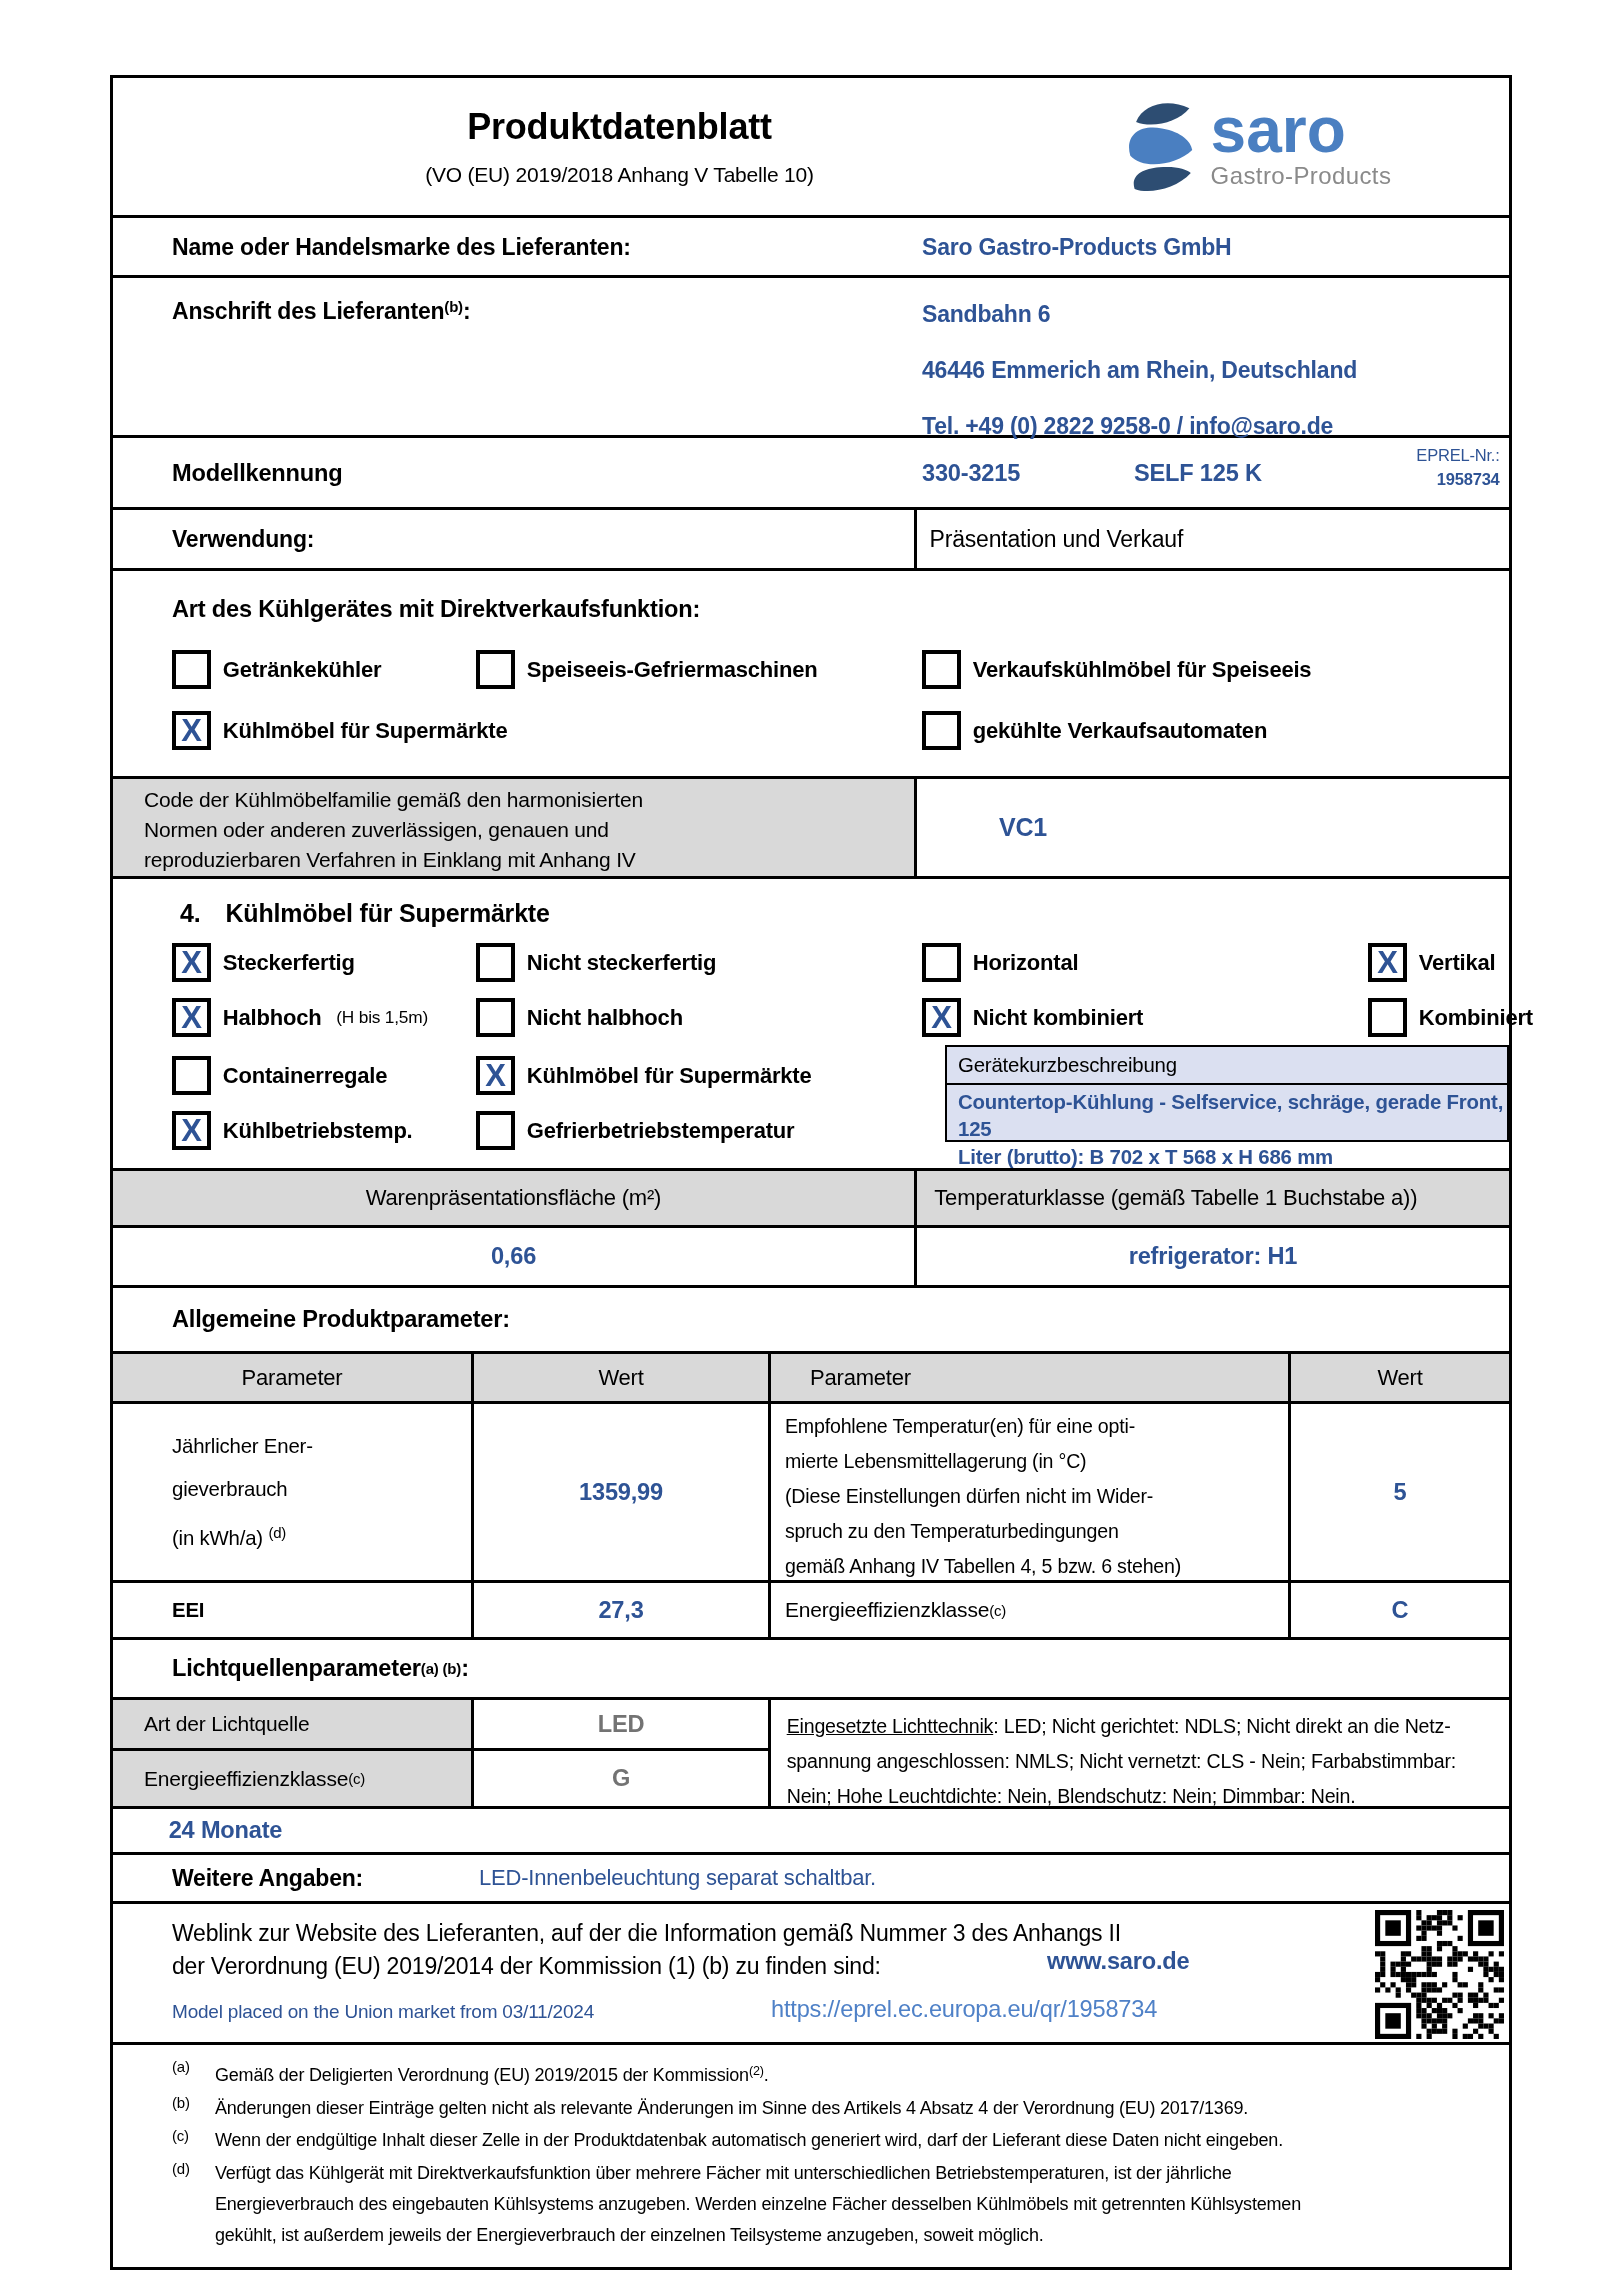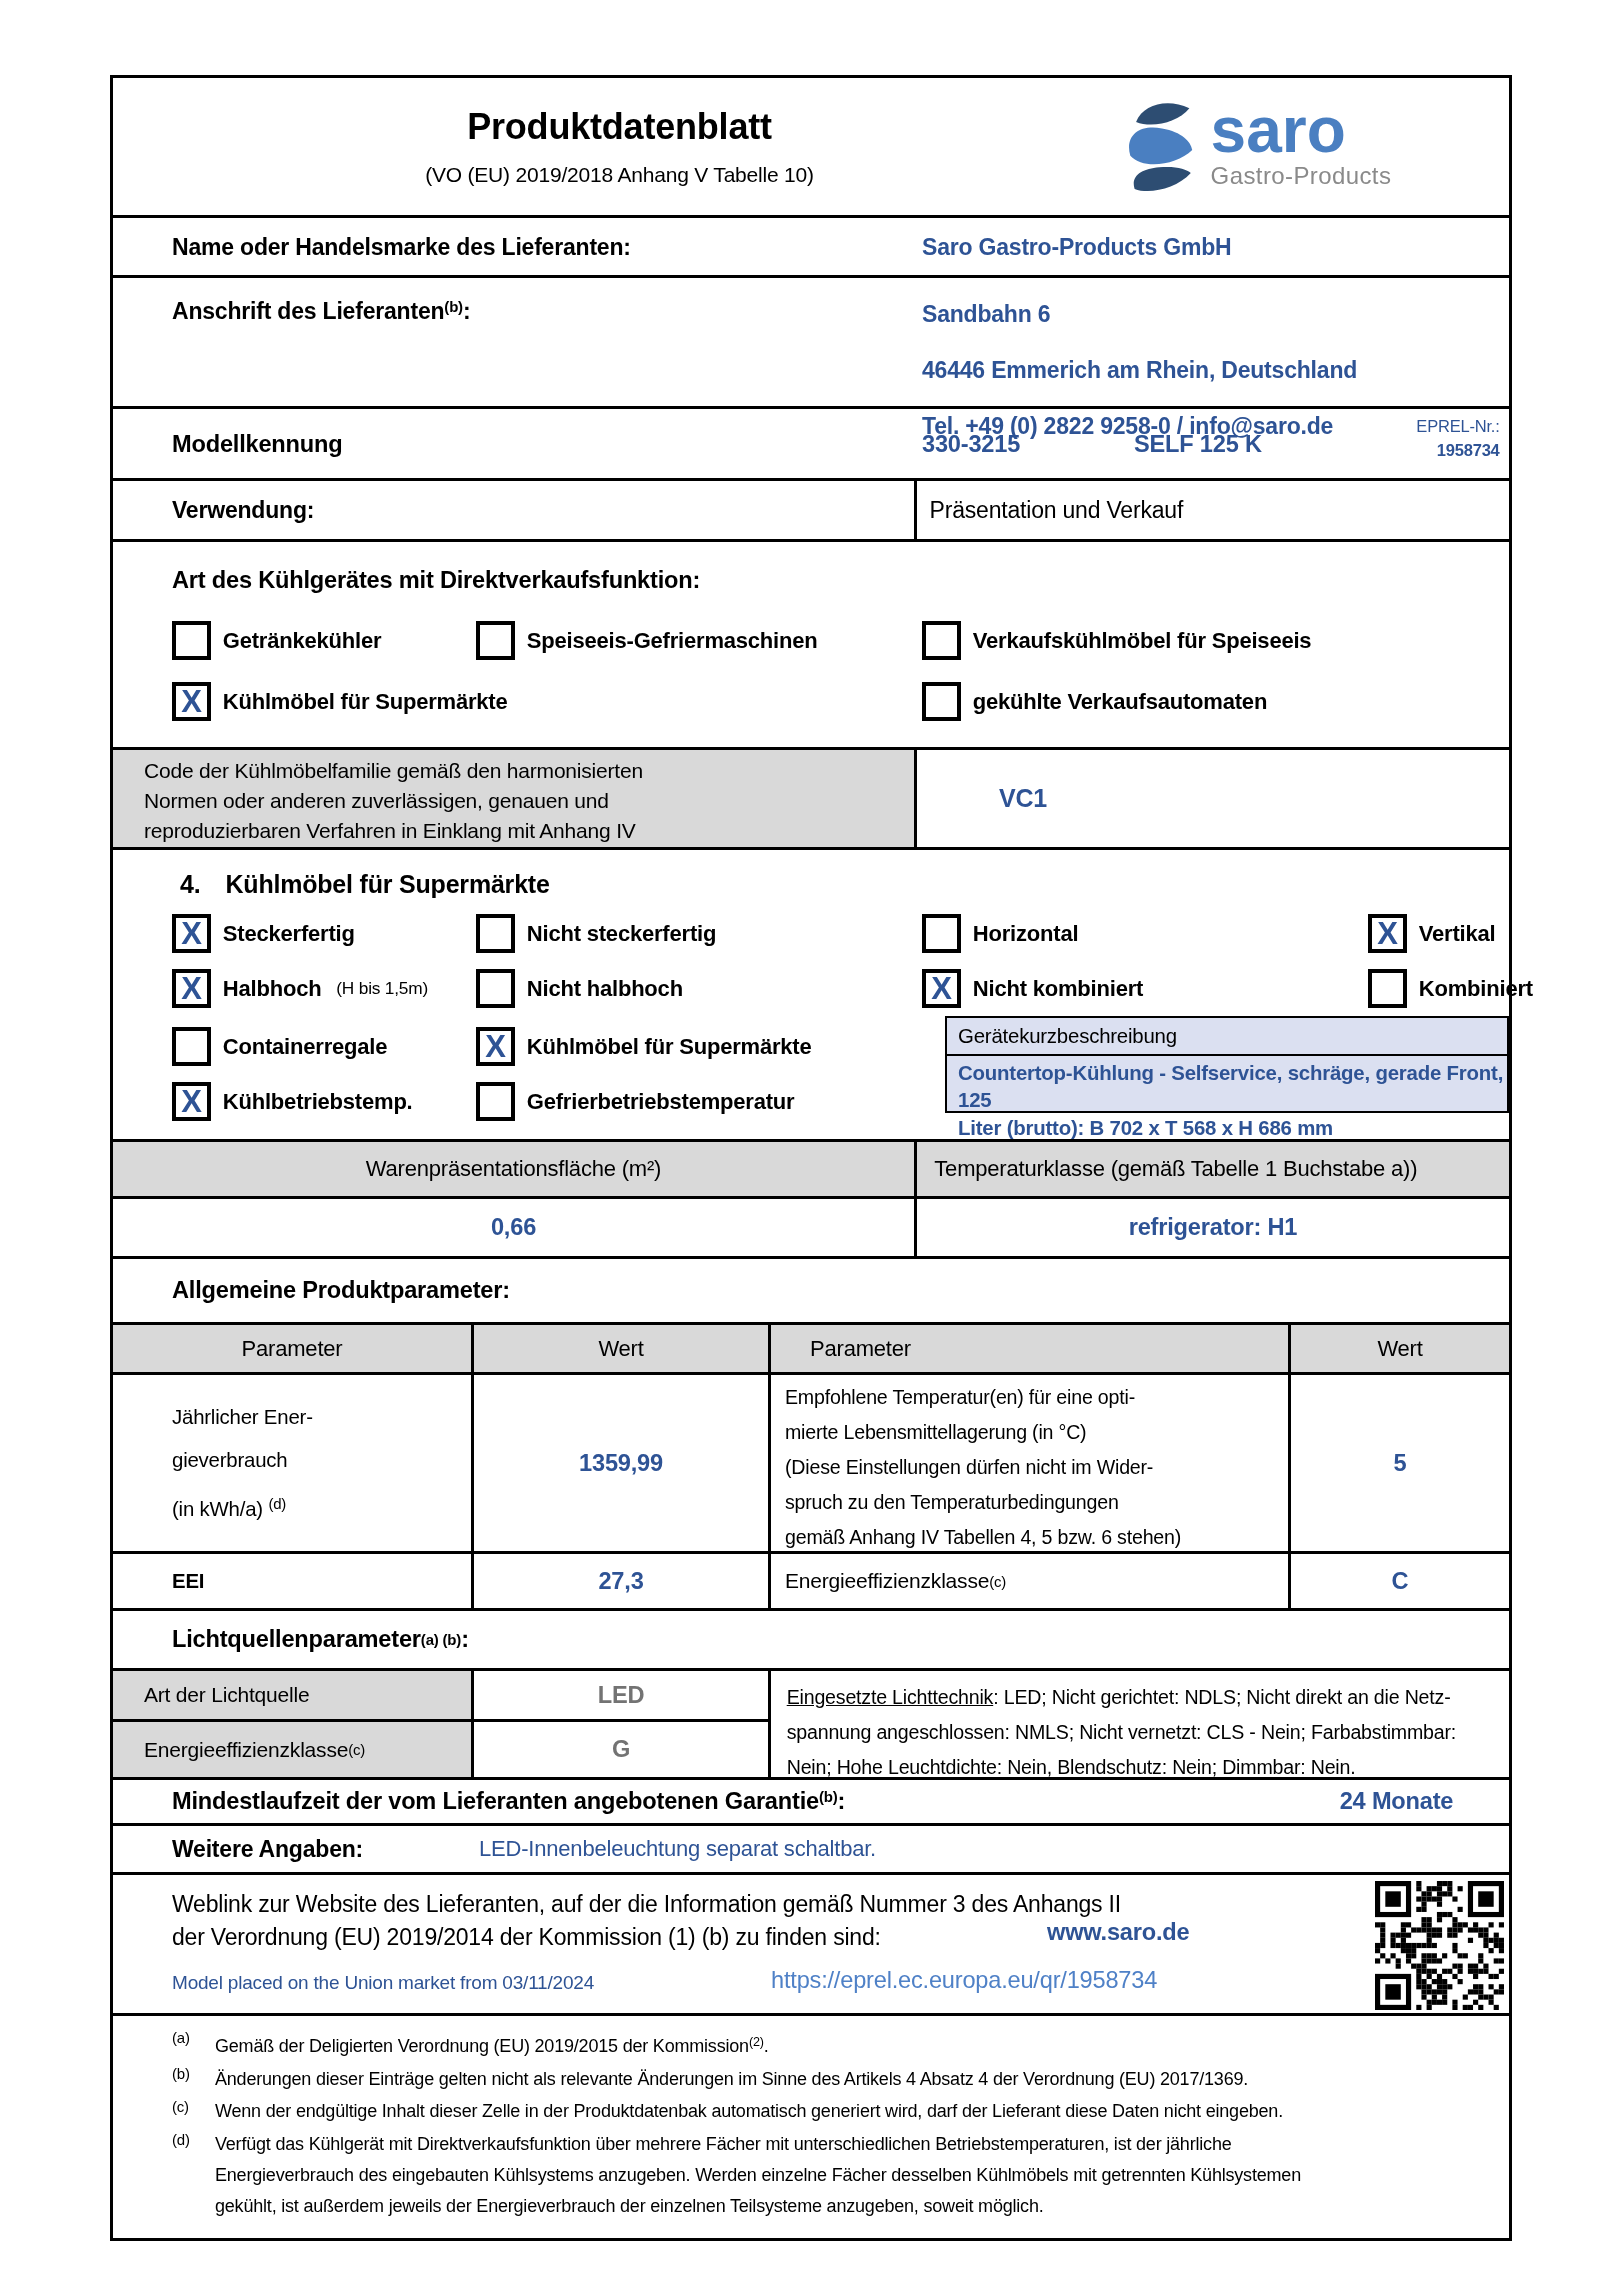--- a/index.html
+++ b/index.html
@@ -13,21 +13,21 @@
   .header-row { height:140px; display:flex; }
   .title-block { width:1013px; display:flex; flex-direction:column; align-items:center; justify-content:center; gap:15.7px; }
   .doc-title { font-size:36px; font-weight:bold; }
   .doc-subtitle { font-size:21px; }
   .logo { flex:1; display:flex; align-items:center; gap:12.6px; padding-right:11px; }
   .logo-brand { font-size:64px; font-weight:bold; color:#4a7fc1; line-height:0.85; letter-spacing:0; }
   .logo-tagline { font-size:24px; color:#8a8a8a; letter-spacing:0.4px; margin-top:4.7px; }
 
   
   .name-row { height:60px; }
-  .addr-row { height:131px; }
+  .addr-row { height:160px; }
   .model-row { height:72px; }
   .lab { position:absolute; left:59px; font-weight:bold; font-size:23px; }
   .vcenter { top:50%; transform:translateY(-50%); }
   .val-abs { position:absolute; left:809px; font-weight:bold; font-size:23px; color:#2e5395; }
   .addr-lines { position:absolute; left:809px; top:7.9px; font-weight:bold; font-size:23px; color:#2e5395; line-height:56px; white-space:pre-line; }
   .model-code { position:absolute; left:809px; font-size:23.6px; font-weight:bold; color:#2e5395; top:50%; transform:translateY(-50%); }
   .model-name { position:absolute; left:1021px; font-size:23.6px; font-weight:bold; color:#2e5395; top:50%; transform:translateY(-50%); }
   .eprel { position:absolute; right:9.4px; top:6.3px; text-align:right; color:#2e5395; font-size:16.5px; line-height:23.6px; }
   .eprel-num { font-weight:bold; }
 
@@ -318,21 +318,20 @@
     <div class="lc2">
       <div class="lcell-a">LED</div>
       <div class="lcell-b">G</div>
     </div>
     <div class="lc3"><span class="ul">Eingesetzte Lichttechnik</span><span>: LED; Nicht gerichtet: NDLS; Nicht direkt an die Netz-
 spannung angeschlossen: NMLS; Nicht vernetzt: CLS - Nein; Farbabstimmbar:
 Nein; Hohe Leuchtdichte: Nein, Blendschutz: Nein; Dimmbar: Nein.</span></div>
   </div>
 
   <div class="row mindest">
-    <div class="ml"><span>Mindestlaufzeit der vom Lieferanten angebotenen Garantie</span><span class="sup">(b)</span><span>:</span></div>
     <div class="mv">24 Monate</div>
   </div>
 
   <div class="row weitere">
     <span class="wlab">Weitere Angaben:</span>
     <span class="wval">LED-Innenbeleuchtung separat schaltbar.</span>
   </div>
 
   <div class="row weblink">
     <div class="weblink-text">Weblink zur Website des Lieferanten, auf der die Information gemäß Nummer 3 des Anhangs II

